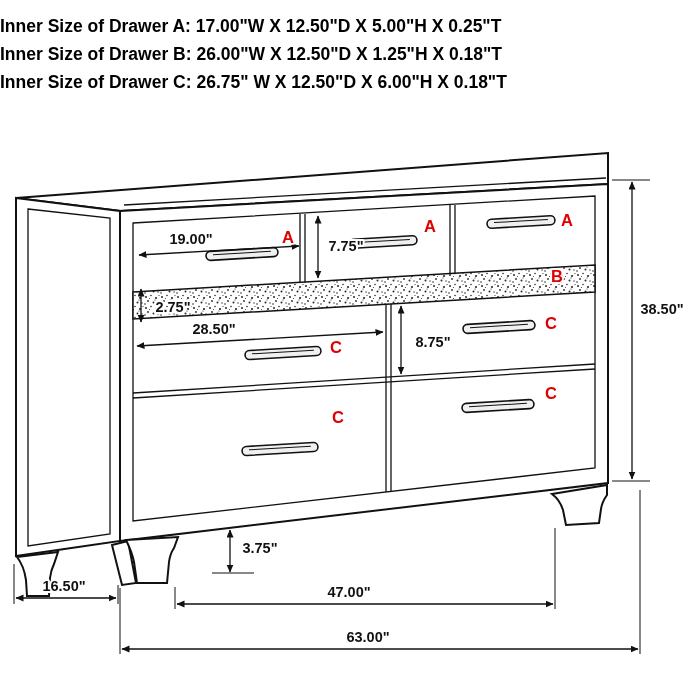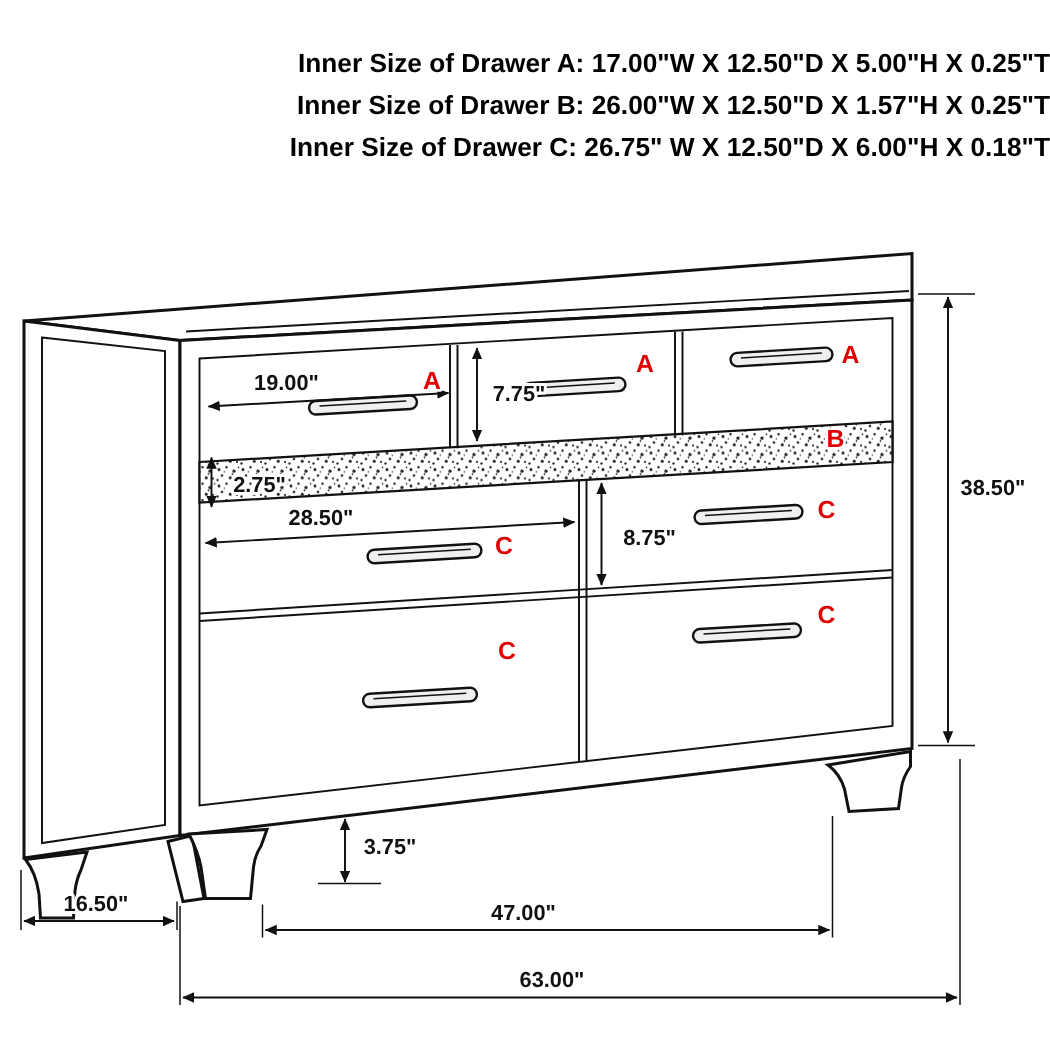--- a/index.html
+++ b/index.html
@@ -1,37 +1,37 @@
 <!DOCTYPE html>
 <html><head>
 <meta charset="utf-8">
 <style>
   html,body{margin:0;padding:0;background:#fff;}
   body{width:700px;height:700px;overflow:hidden;font-family:"Liberation Sans",sans-serif;}
-  .header{padding-top:28px;text-align:right;font-weight:bold;font-size:17.5px;line-height:28px;color:#000;}
+  .header{padding-top:12px;text-align:left;font-weight:bold;font-size:17.5px;line-height:28px;color:#000;}
   .diagram-wrap{width:700px;height:600px;}
   svg{display:block;}
   svg text{font-family:"Liberation Sans",sans-serif;}
   .dim{font-size:14.5px;font-weight:bold;fill:#111;text-anchor:middle;
        paint-order:stroke;stroke:#fff;stroke-width:4px;stroke-linejoin:round;}
   .ltr{font-size:16.5px;font-weight:bold;fill:#e00000;text-anchor:middle;
        paint-order:stroke;stroke:#fff;stroke-width:3.5px;stroke-linejoin:round;}
   .s2{stroke:#111;stroke-width:2;fill:#fff;}
   .s1{stroke:#111;stroke-width:1.3;fill:none;}
   .dimline{stroke:#111;stroke-width:1.3;fill:none;}
   .ext{stroke:#111;stroke-width:1;fill:none;}
   .hb{fill:#f0f0f0;stroke:#111;stroke-width:1.6;}
   .hl{stroke:#111;stroke-width:1;}
 </style>
 </head>
 <body>
 
 <div class="header">
   <div>Inner Size of Drawer A: 17.00"W X 12.50"D X 5.00"H X 0.25"T</div>
-  <div>Inner Size of Drawer B: 26.00"W X 12.50"D X 1.57"H X 0.25"T</div>
+  <div>Inner Size of Drawer B: 26.00"W X 12.50"D X 1.25"H X 0.18"T</div>
   <div>Inner Size of Drawer C: 26.75" W X 12.50"D X 6.00"H X 0.18"T</div>
 </div>
 
 <div class="diagram-wrap">
 <svg width="700" height="600" viewBox="0 0 700 600">
   <defs>
     <marker id="ah" markerWidth="9" markerHeight="8" refX="7.5" refY="3.5" orient="auto-start-reverse" markerUnits="userSpaceOnUse">
       <path d="M0,0 L8,3.5 L0,7 Z" fill="#111"></path>
     </marker>
     <pattern id="sparkle" patternUnits="userSpaceOnUse" width="16" height="11">

